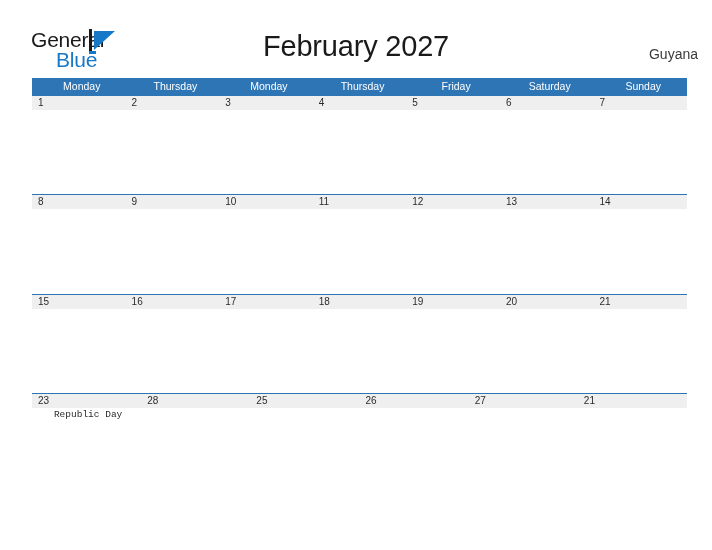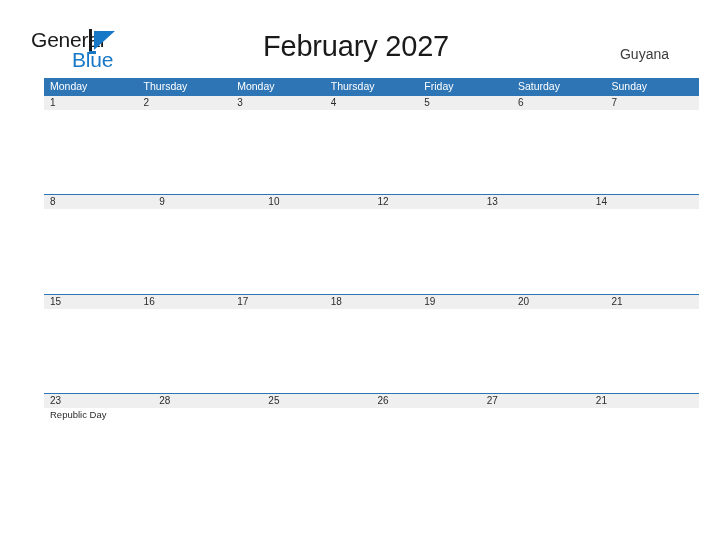--- a/index.html
+++ b/index.html
@@ -50,21 +50,20 @@
   }
   .logo-blue {
     position: absolute;
     left: 25px;
     top: 20px;
     font-size: 21px;
     color: #1878c8;
     letter-spacing: -0.2px;
     line-height: 24px;
     white-space: nowrap;
-    margin-left: 16px;
   }
   .logo-mark {
     position: absolute;
     left: 58px;
     top: 1px;
     width: 30px;
     height: 26px;
   }
 
   
@@ -76,33 +75,34 @@
     text-align: center;
     font-size: 29px;
     color: #1a1a1a;
     font-weight: normal;
     letter-spacing: -0.2px;
   }
 
   
   .country {
     position: absolute;
-    right: 43px;
+    right: 14px;
     top: 46px;
     font-size: 14px;
     color: #3b3b3b;
     white-space: nowrap;
   }
 
   
   .calendar {
     position: absolute;
-    left: 44px;
+    left: 32px;
     top: 78px;
     width: 655px;
+    text-align: center;
   }
 
   .weekday-row {
     display: flex;
     width: 100%;
     background: #2e75b6;
     height: 17px;
   }
   .weekday {
     flex: 1 1 0;
@@ -145,20 +145,21 @@
 
   .day-event {
     position: absolute;
     left: 6px;
     top: 15px;
     right: 3px;
     font-size: 9.5px;
     line-height: 12px;
     color: #2b2b2b;
     word-wrap: break-word;
+    font-family: Liberation Mono, monospace;
   }
 </style>
 </head>
 <body>
 
 <div class="page">
 
   <div class="topbar">
 
     <div class="logo">
@@ -229,20 +230,24 @@
       </div>
       <div class="day-cell">
         <span class="day-num">9</span>
         <span class="day-event"></span>
       </div>
       <div class="day-cell">
         <span class="day-num">10</span>
         <span class="day-event"></span>
       </div>
       <div class="day-cell">
+        <span class="day-num">11</span>
+        <span class="day-event"></span>
+      </div>
+      <div class="day-cell">
         <span class="day-num">12</span>
         <span class="day-event"></span>
       </div>
       <div class="day-cell">
         <span class="day-num">13</span>
         <span class="day-event"></span>
       </div>
       <div class="day-cell">
         <span class="day-num">14</span>
         <span class="day-event"></span>

